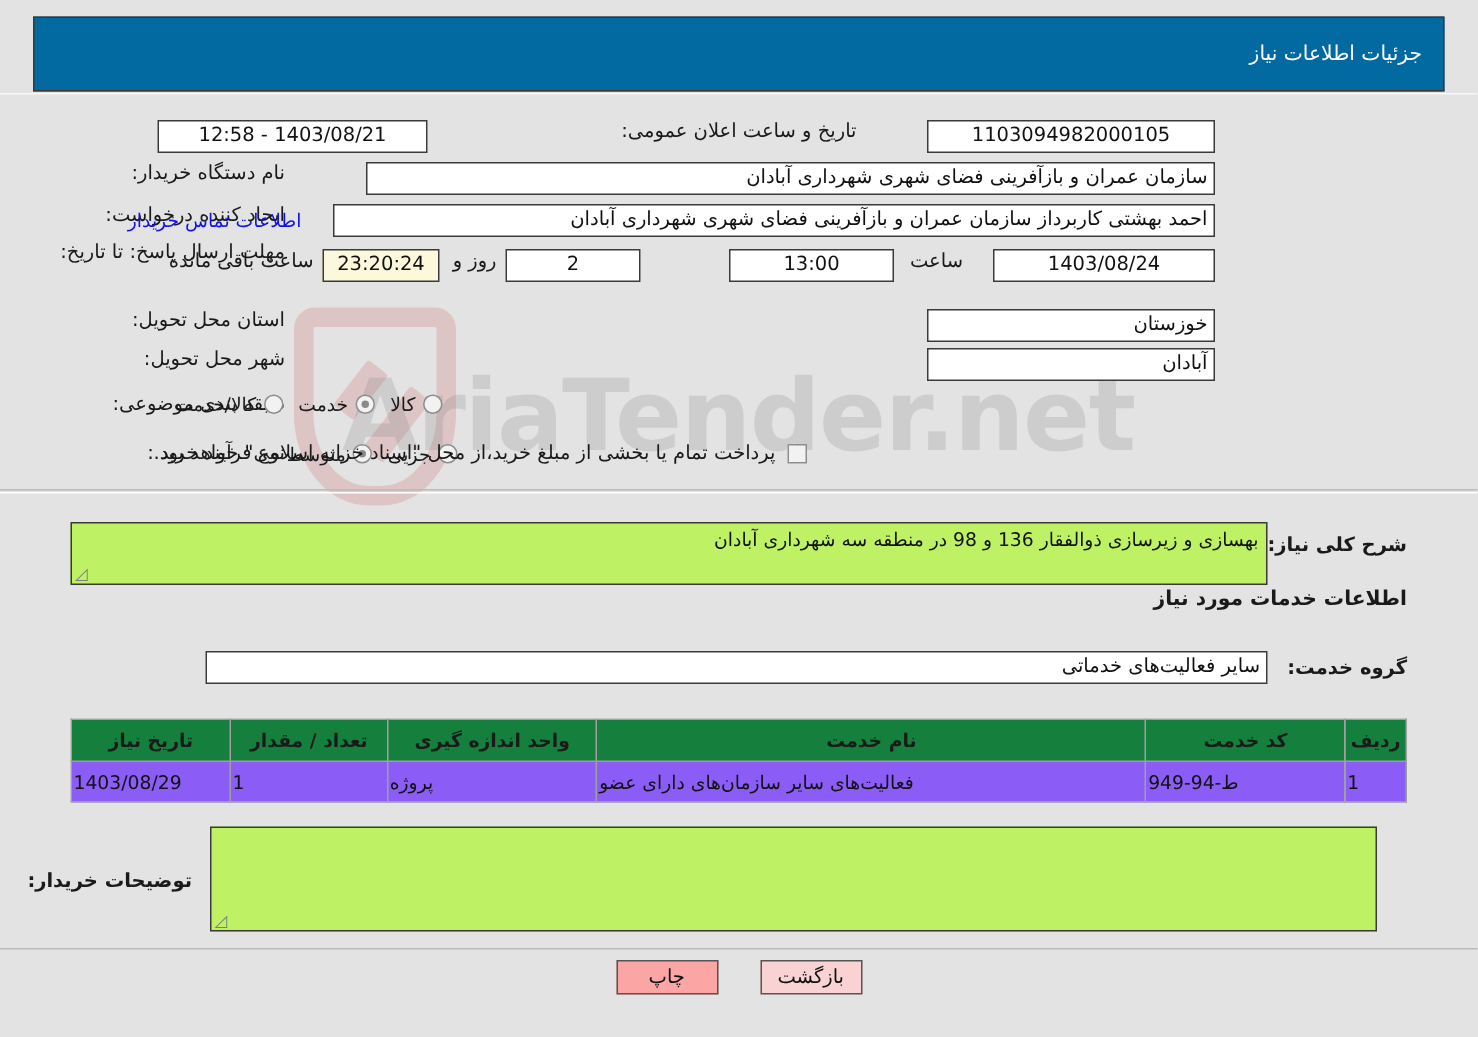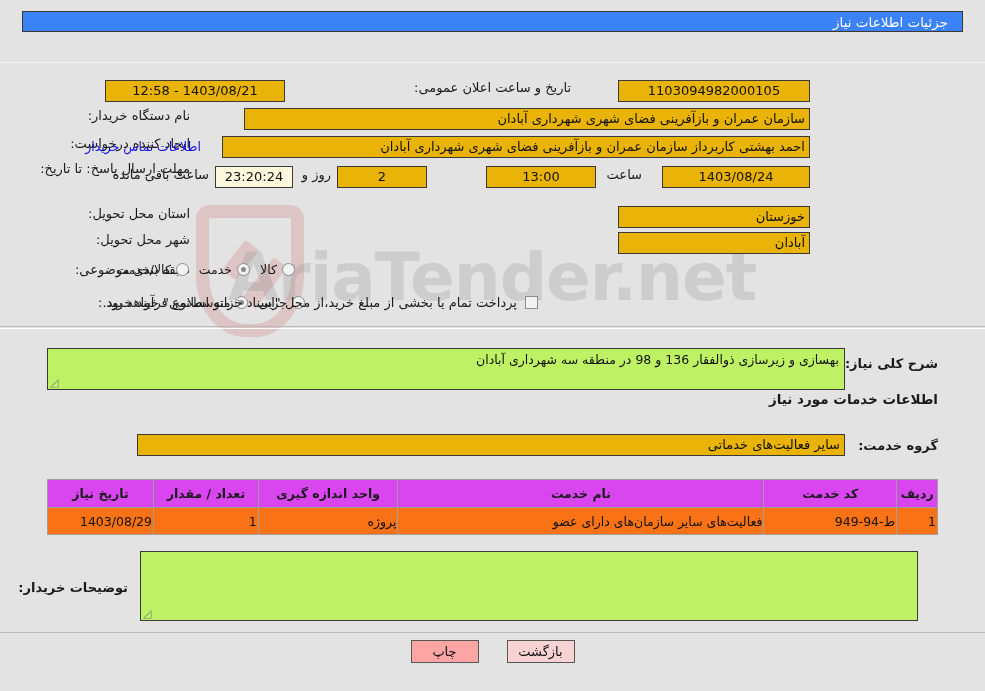--- a/index.html
+++ b/index.html
@@ -55,22 +55,22 @@
     border-radius: 2px;
     transform: rotate(38deg);
   }
   #watermark .wm-slash.s1 { left: 232px; top: 46px; height: 38px; }
   #watermark .wm-slash.s2 { left: 256px; top: 62px; height: 52px; }
 
   
   #page-header {
     position: absolute;
     left: 22px; top: 11px;
-    width: 941px; height: 21px;
-    background: #3b82f6;
+    width: 941px; height: 50px;
+    background: #0369a1;
     border: 1px solid #40372a;
     box-sizing: border-box;
     display: flex;
     align-items: center;
     justify-content: flex-start;
     padding-right: 14px;
     color: #ffffff;
     font-size: 13.5px;
     z-index: 10;
   }
@@ -104,21 +104,21 @@
   }
   .lbl {
     text-align: right;
     white-space: nowrap;
     font-size: 13px;
     color: #1a1a1a;
   }
   .lbl-strong { font-weight: bold; }
 
   .txtbox {
-    background: #eab308;
+    background: #ffffff;
     border: 1px solid #3a3a3a;
     box-sizing: border-box;
     height: 22px;
     line-height: 20px;
     font-size: 13px;
     padding: 0 4px;
     color: #111;
     overflow: hidden;
     white-space: nowrap;
     font-family: "DejaVu Sans", "Liberation Sans", sans-serif;
@@ -199,34 +199,34 @@
   
   #svc-table {
     position: absolute;
     left: 47px; top: 479px;
     width: 891px;
     border-collapse: collapse;
     z-index: 9;
     background: #fff;
   }
   #svc-table th {
-    background: #d946ef;
+    background: #15803d;
     border: 1px solid #9f9f9f;
     font-size: 12.5px;
     font-weight: bold;
     height: 25px;
     color: #1a1a1a;
     text-align: center;
   }
   #svc-table td {
-    background: #f97316;
+    background: #8b5cf6;
     border: 1px solid #9f9f9f;
     font-size: 12.5px;
     height: 24px;
-    text-align: right;
+    text-align: left;
     color: #111;
   }
 
   
   #footer-bar {
     position: absolute;
     left: 0; top: 640px;
     width: 985px;
     display: flex;
     justify-content: center;

